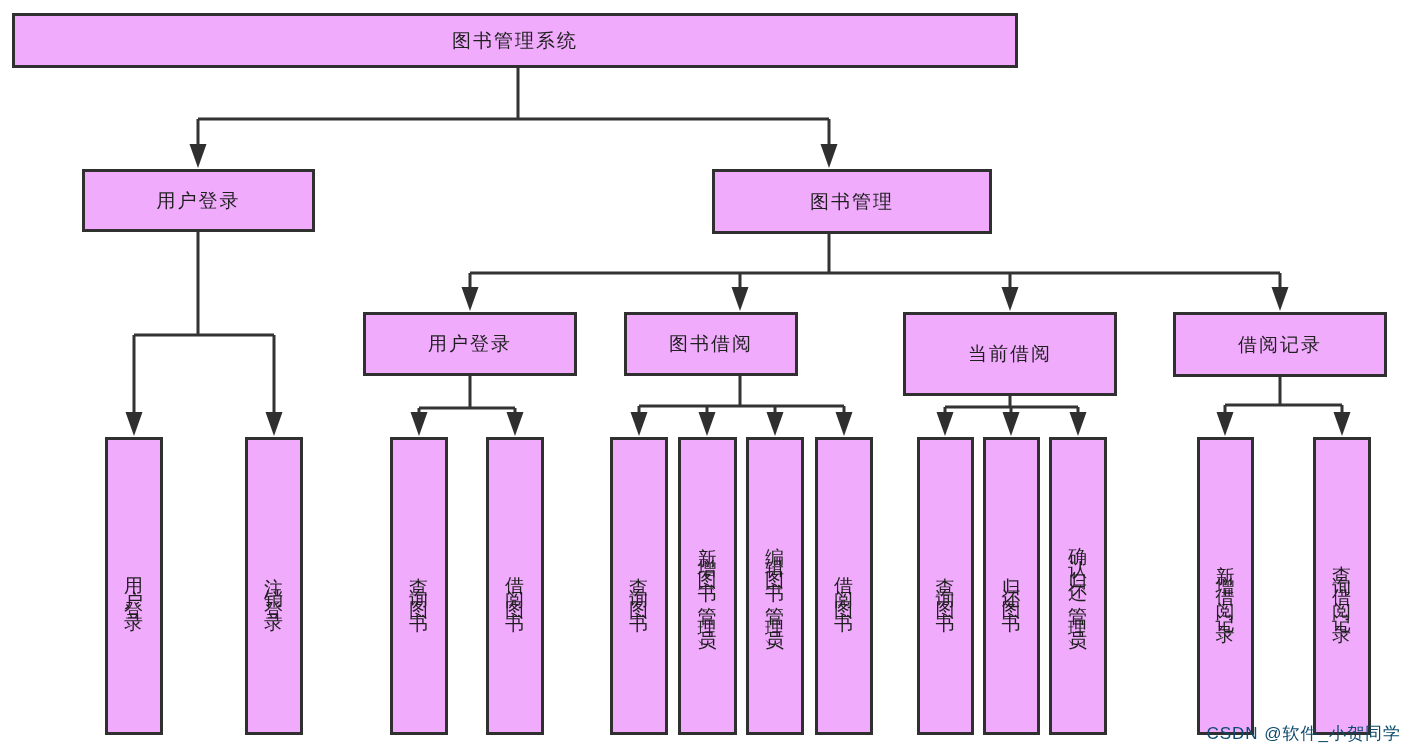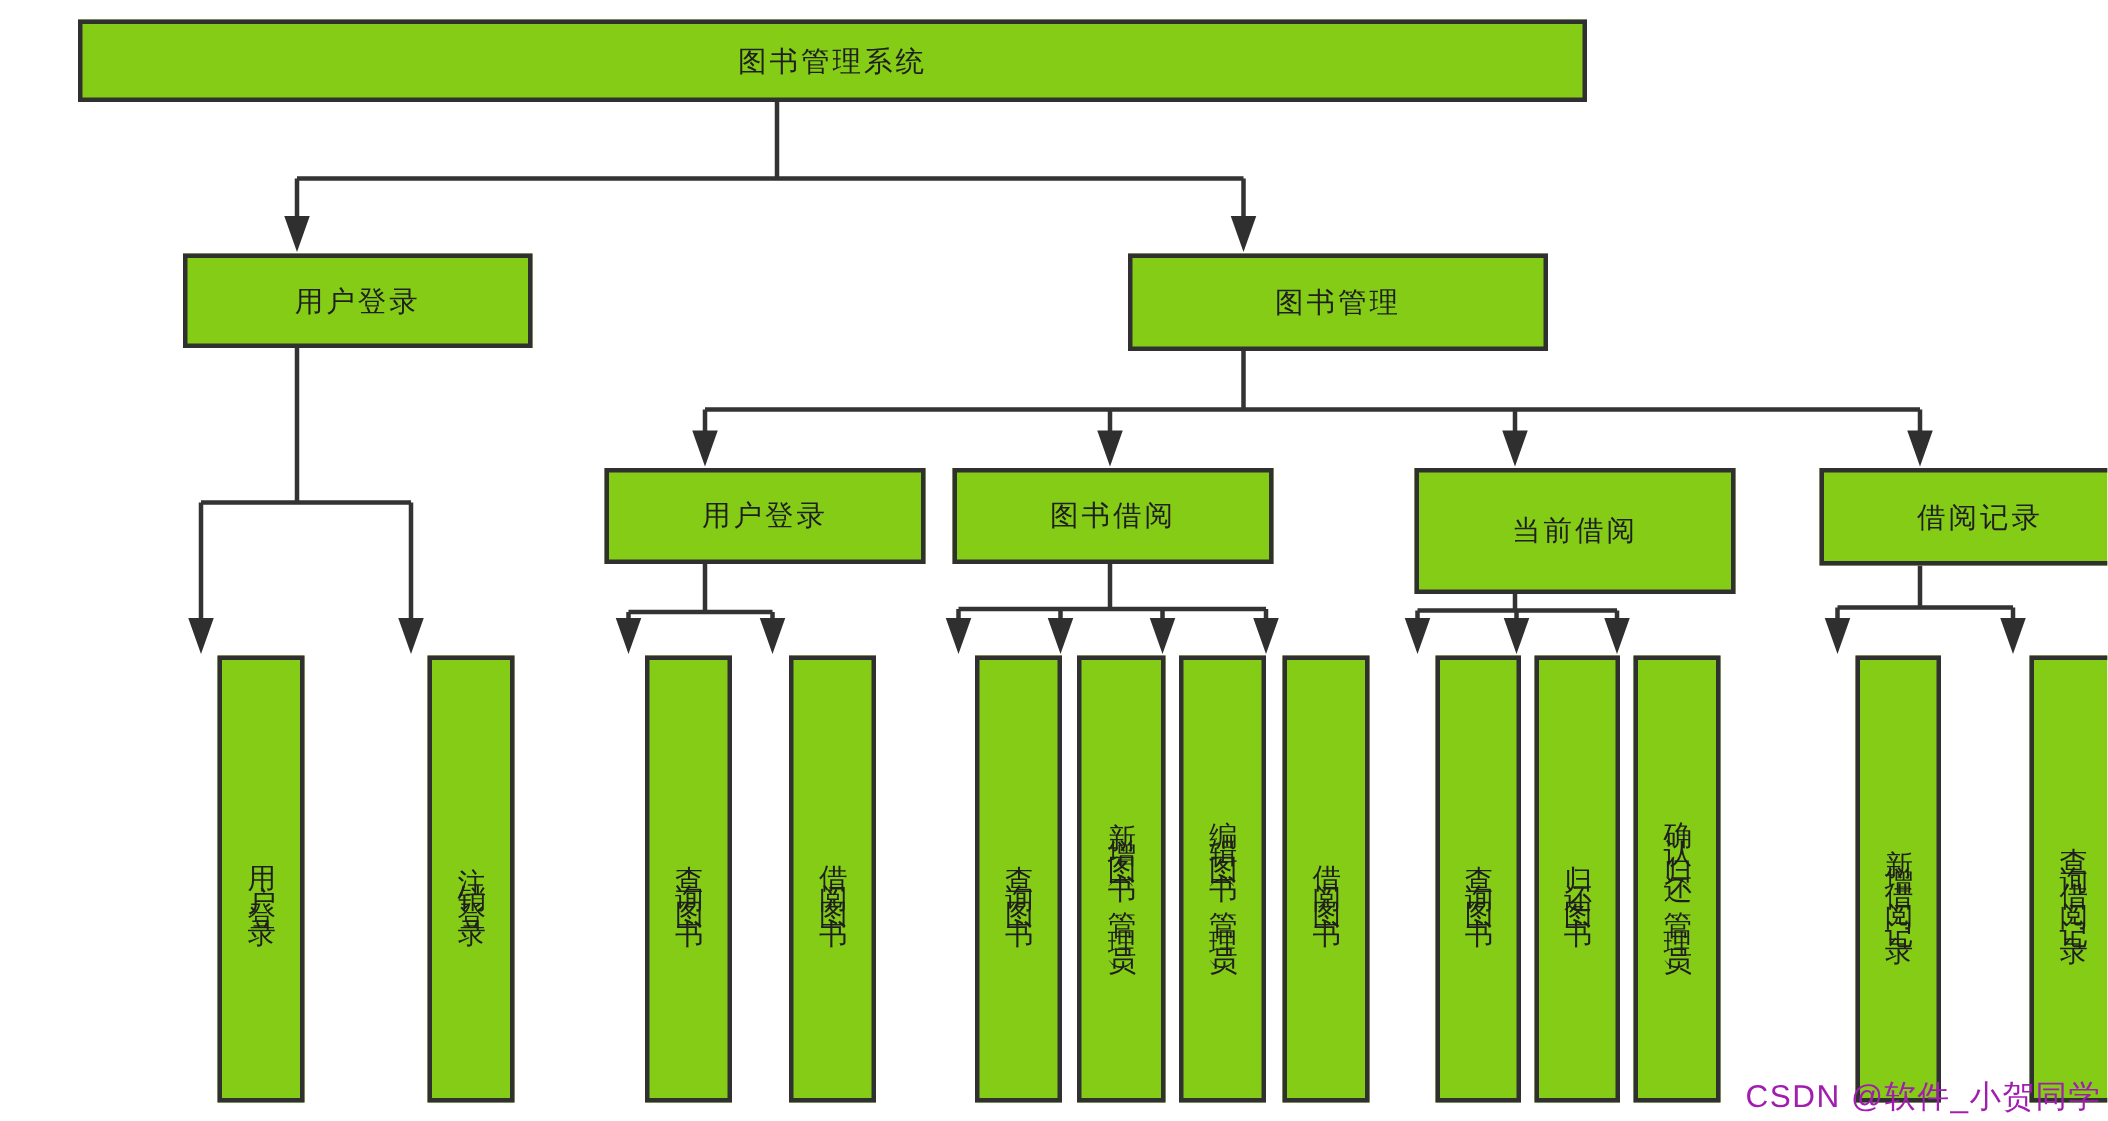--- a/index.html
+++ b/index.html
@@ -16,49 +16,48 @@
   .connectors {
     position: absolute;
     left: 0; top: 0;
     width: 1405px; height: 747px;
     z-index: 1;
   }
   .connectors path { stroke: #333333; stroke-width: 3; fill: none; }
   .connectors polygon { fill: #2f2f2f; stroke: none; }
   .box {
     position: absolute;
-    background: #84cc16;
+    background: #f0abfc;
     border: 3px solid #303030;
     display: flex;
     align-items: center;
     justify-content: center;
     z-index: 2;
     text-align: center;
-    margin-left: 40px;
   }
   .h {
     font-size: 19px;
     letter-spacing: 2px;
     white-space: nowrap;
   }
   .v {
     writing-mode: vertical-rl;
     text-orientation: mixed;
     font-size: 19px;
     letter-spacing: 12px;
     line-height: 1;
   }
   .watermark {
     position: absolute;
     right: 4px;
     bottom: 2px;
     z-index: 3;
-    font-size: 21px;
+    font-size: 17px;
     letter-spacing: 1px;
-    color: #a21caf;
+    color: #0c4a6e;
     white-space: nowrap;
   }
 </style>
 </head>
 <body>
 
 <div class="canvas">
 
   <svg class="connectors" viewBox="0 0 1405 747" xmlns="http://www.w3.org/2000/svg">
     <path d="
@@ -115,21 +114,21 @@
       <polygon points="1216.5,412 1233.5,412 1225,436"></polygon>
       <polygon points="1333.5,412 1350.5,412 1342,436"></polygon>
     </svg>
 
   <div class="box h" style="left:12px; top:13px; width:1006px; height:55px">图书管理系统</div>
 
   <div class="box h" style="left:82px; top:169px; width:233px; height:63px">用户登录</div>
   <div class="box h" style="left:712px; top:169px; width:280px; height:65px">图书管理</div>
 
   <div class="box h" style="left:363px; top:312px; width:214px; height:64px">用户登录</div>
-  <div class="box h" style="left:595px; top:312px; width:214px; height:64px">图书借阅</div>
+  <div class="box h" style="left:624px; top:312px; width:174px; height:64px">图书借阅</div>
   <div class="box h" style="left:903px; top:312px; width:214px; height:84px">当前借阅</div>
   <div class="box h" style="left:1173px; top:312px; width:214px; height:65px">借阅记录</div>
 
   <div class="box v" style="left:105px; top:437px; width:58px; height:298px">用户登录</div>
   <div class="box v" style="left:245px; top:437px; width:58px; height:298px">注销登录</div>
 
   <div class="box v" style="left:390px; top:437px; width:58px; height:298px">查询图书</div>
   <div class="box v" style="left:486px; top:437px; width:58px; height:298px">借阅图书</div>
 
   <div class="box v" style="left:610px; top:437px; width:58px; height:298px">查询图书</div>

